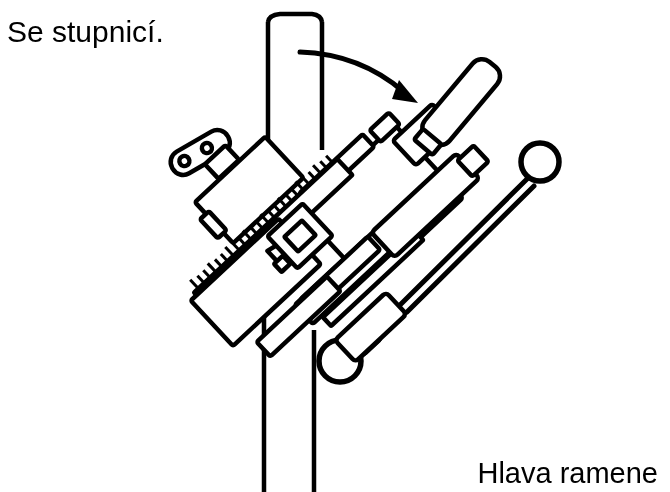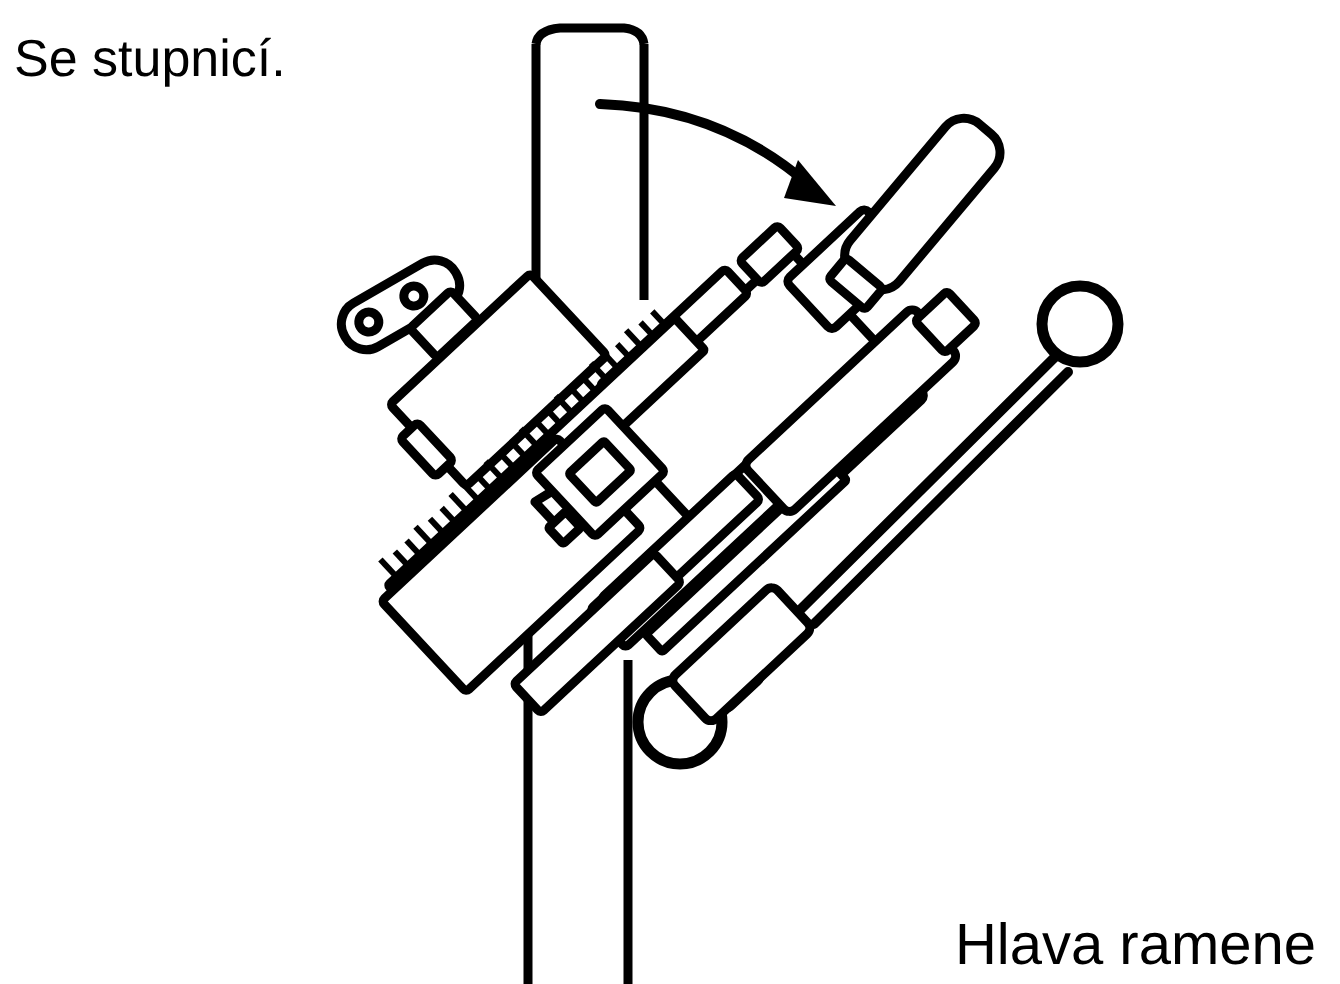--- a/index.html
+++ b/index.html
@@ -23,21 +23,21 @@
   }
   .caption {
     position: absolute;
     color: #000000;
     white-space: pre;
     line-height: 1.18;
   }
   #caption-top {
     left: 7px;
     top: 14px;
-    font-size: 26px;
+    font-size: 30px;
   }
   #caption-bottom {
     right: 12px;
     top: 388px;
     font-size: 29px;
     text-align: right;
   }
   #caption-bottom .line { display: block; text-align: center; }
 </style>
 </head>

